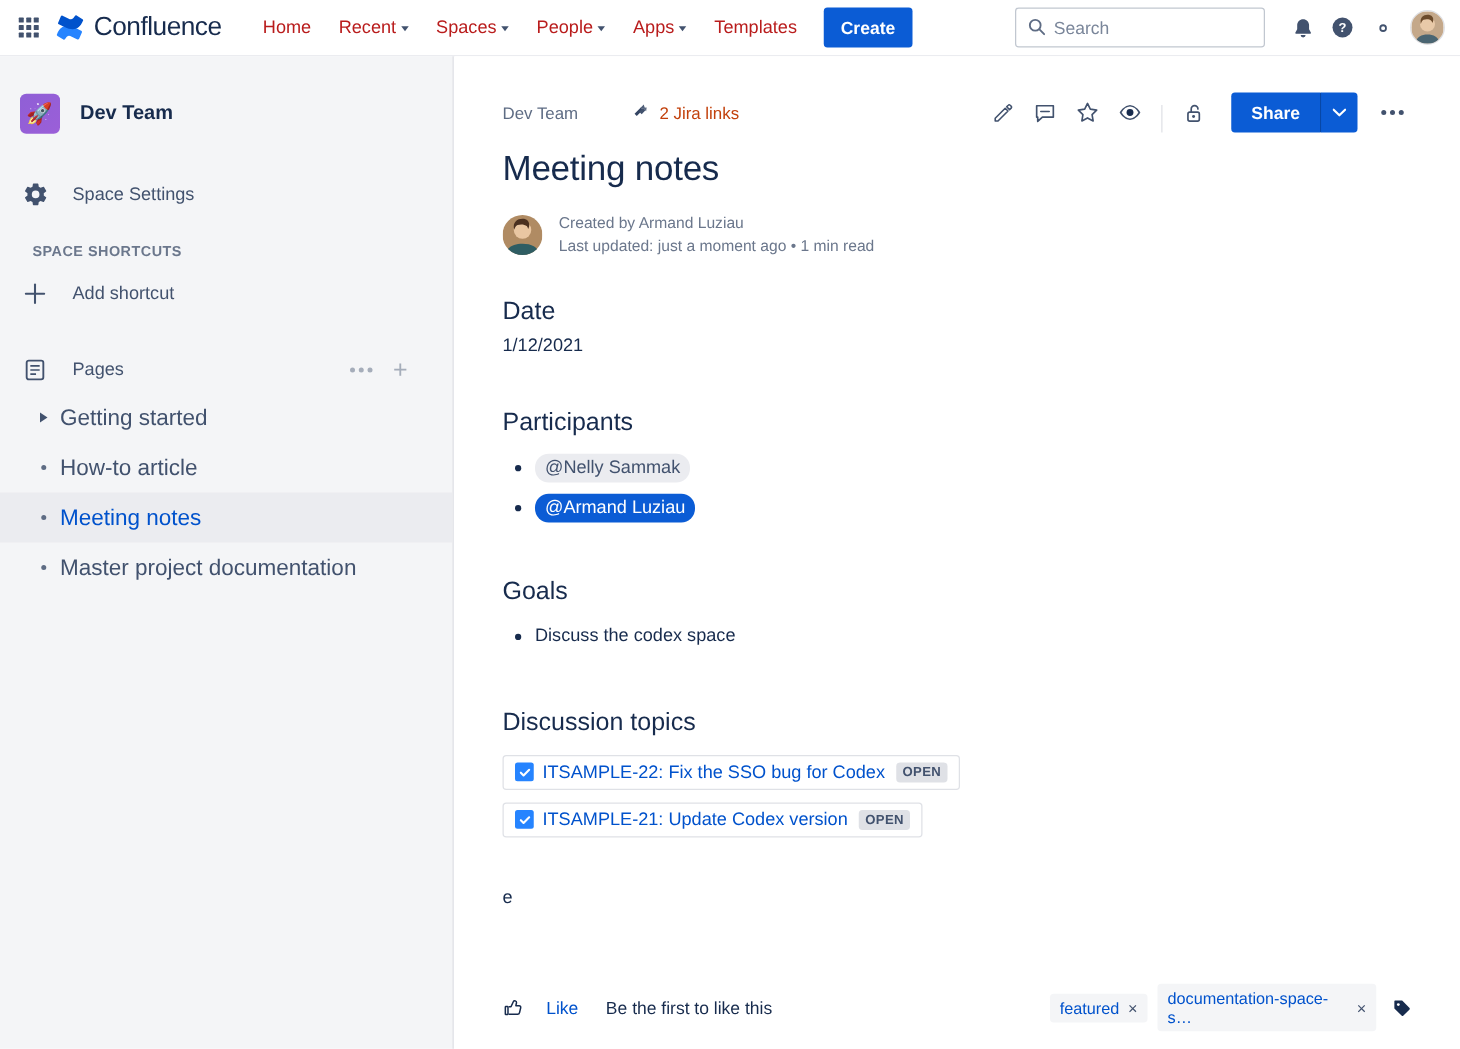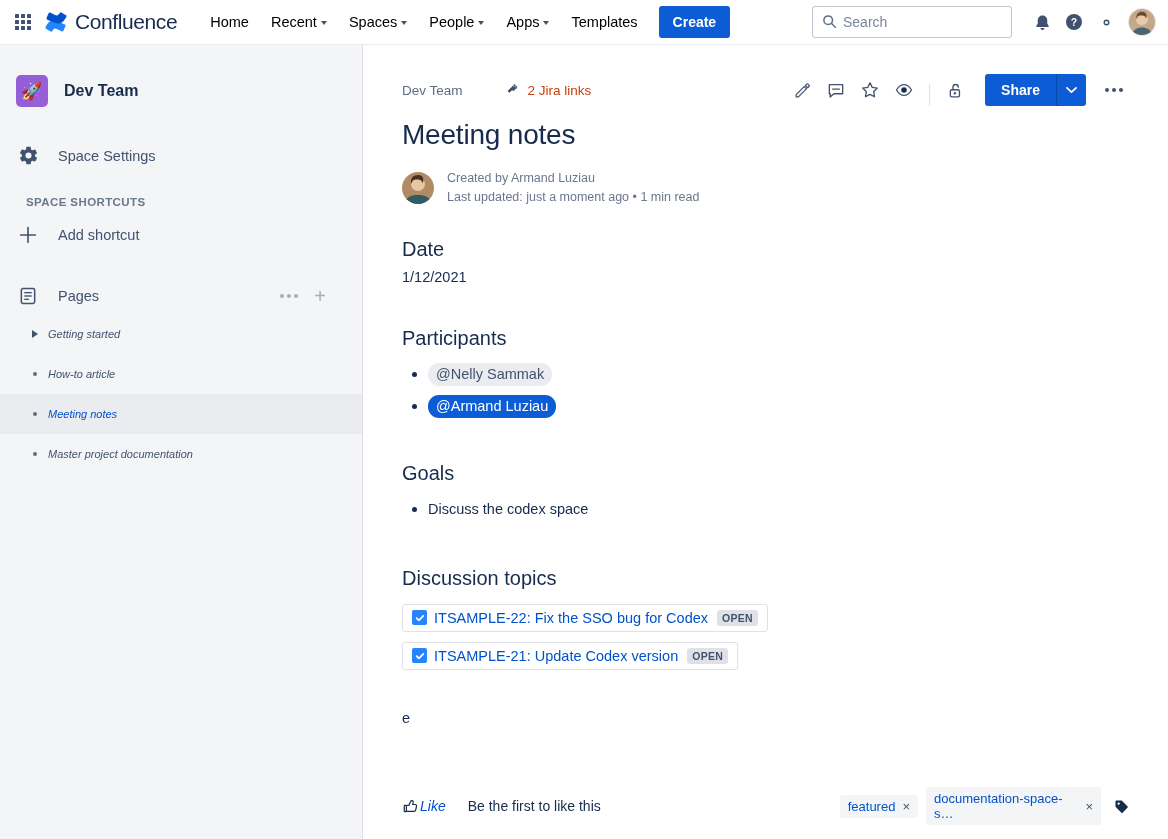--- a/index.html
+++ b/index.html
@@ -35,21 +35,21 @@
   .brand { display: flex; align-items: center; gap: 7px; margin-left: 8px; cursor: pointer; flex: none; }
   .brand-logo { width: 24px; height: 24px; flex: none; }
   .brand-name {
     font-size: 21px; letter-spacing: -0.4px;
     color: #172B4D; font-weight: 400;
   }
 
   .navlinks { display: flex; align-items: center; margin-left: 22px; gap: 0; flex: none; }
   .navitem {
     display: flex; align-items: center; gap: 4px;
-    font-size: 14.5px; color: #000000;
+    font-size: 14.5px; color: #b91c1c;
     padding: 6px 11px; border-radius: 3px; cursor: pointer;
     white-space: nowrap;
   }
   .caret {
     width: 0; height: 0; border-left: 3.5px solid transparent;
     border-right: 3.5px solid transparent; border-top: 4.5px solid #42526E;
     margin-top: 2px; display: inline-block;
   }
   .create-btn {
     background: #0B5CD5; color: #fff; font-size: 14px; font-weight: 700;
@@ -132,21 +132,21 @@
     font-size: 14.5px; color: #42526E;
   }
   .tree-item.selected { background: #EBECF0; }
   .tree-item.selected .tree-label { color: #0052CC; }
   .tree-marker { width: 26px; display: flex; align-items: center; justify-content: center; flex: none; }
   .bullet-dot { width: 4px; height: 4px; border-radius: 50%; background: #5E6C84; display: block; }
   .chev-r {
     width: 0; height: 0; border-top: 4.5px solid transparent;
     border-bottom: 4.5px solid transparent; border-left: 6px solid #42526E;
   }
-  .tree-label { font-size: 11px; font-style: italic; }
+  .tree-label { font-size: 18px; }
 
   
   #main {
     position: absolute; top: 45px; left: 364px;
     width: 804px; height: 794px;
     background: #ffffff; overflow: hidden;
   }
   .page-top {
     display: flex; align-items: center;
     padding: 28px 38px 0 38px; height: 62px;
@@ -227,21 +227,21 @@
     border-radius: 3px; margin-left: 2px;
   }
 
   .stray-e { font-size: 14.5px; color: #172B4D; margin-top: 40px; }
 
   .footer-row {
     position: absolute; left: 0; bottom: 14px;
     width: 804px; padding: 0 38px;
     display: flex; align-items: center;
   }
-  .like-btn { display: flex; align-items: center; gap: 1px; cursor: pointer; font-style: italic; }
+  .like-btn { display: flex; align-items: center; gap: 18px; cursor: pointer; }
   .like-lbl { font-size: 14px; color: #0052CC; }
   .like-meta { font-size: 14px; color: #172B4D; margin-left: 22px; }
 
   .labels { margin-left: auto; display: flex; align-items: center; gap: 8px; }
   .chip {
     display: inline-flex; align-items: center; gap: 7px;
     background: #F4F5F7; border-radius: 3px;
     padding: 4px 8px; font-size: 13px; color: #0052CC; cursor: pointer;
     max-width: 175px;
   }

